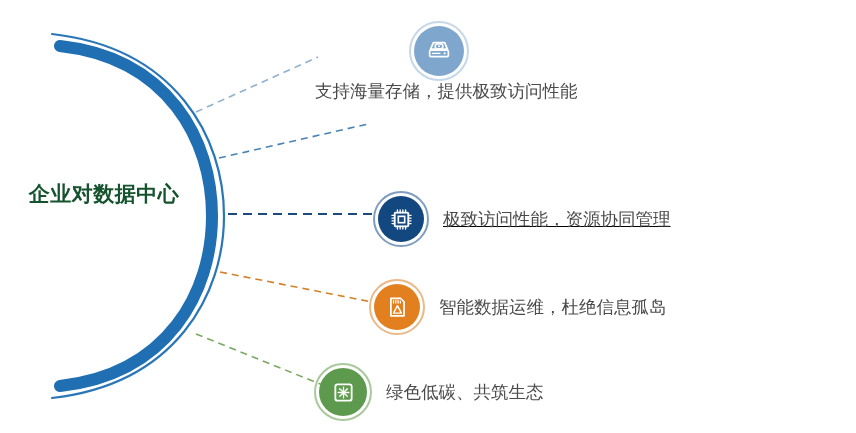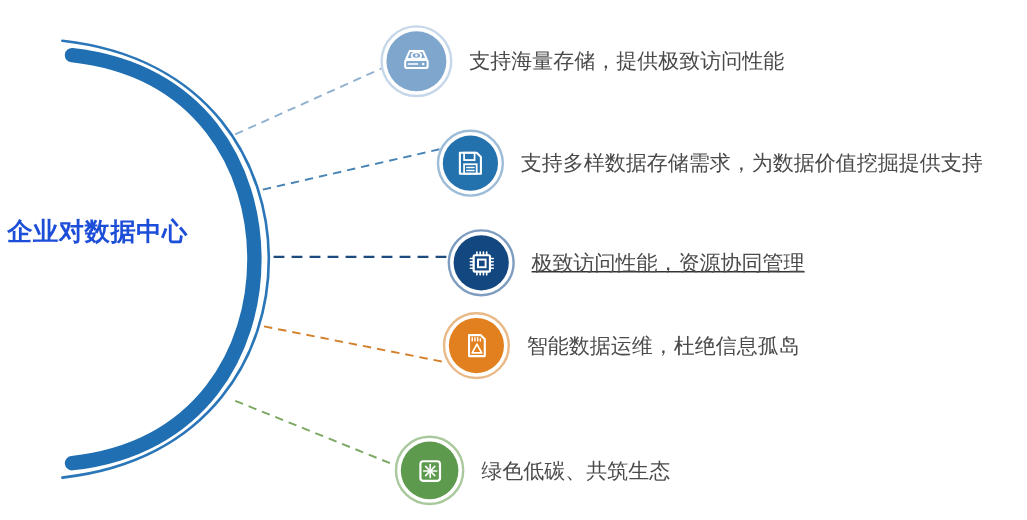--- a/index.html
+++ b/index.html
@@ -25,21 +25,22 @@
     width: 856px;
     height: 433px;
     pointer-events: none;
   }
   
   #title-block {
     position: absolute;
     left: 6px;
     top: 178px;
     width: 196px;
-    color: #1d4ed8;
+    text-align: center;
+    color: #14532d;
     font-size: 21px;
     font-weight: bold;
     line-height: 1.55;
     letter-spacing: 0.5px;
   }
   #title-block .tline {
     display: block;
     white-space: nowrap;
   }
   
@@ -88,50 +89,36 @@
     <line x1="219" y1="158" x2="368" y2="124" stroke="#4783b5" stroke-width="1.6" stroke-dasharray="7 5"></line>
     <line x1="228" y1="214" x2="378" y2="214" stroke="#1b4a7e" stroke-width="1.8" stroke-dasharray="9 6"></line>
     <line x1="220" y1="272" x2="372" y2="302" stroke="#d4802b" stroke-width="1.6" stroke-dasharray="7 5"></line>
     <line x1="196" y1="334" x2="330" y2="388" stroke="#7aa863" stroke-width="1.6" stroke-dasharray="7 5"></line>
   </svg>
 
   <div id="title-block">
     <span class="tline">企业对数据中心</span>
   </div>
 
-  <div class="item" style="left:317px; top:21px;">
+  <div class="item" style="left:301px; top:21px;flex-direction:column;">
     <div class="badge" style="width:60px;height:60px;border:2px solid #c5d7e9;padding:3px;">
       <div class="inner" style="width:100%;height:100%;background:#7fa6cd;">
         <svg class="icon-svg" width="30" height="30" viewBox="0 0 32 32">
           <path d="M7 14 L10 7 H22 L25 14 Z" fill="none" stroke="#ffffff" stroke-width="1.8" stroke-linejoin="round"></path>
           <ellipse cx="16" cy="11" rx="4.2" ry="2.8" fill="none" stroke="#ffffff" stroke-width="1.6"></ellipse>
           <circle cx="16" cy="11" r="1.1" fill="#ffffff"></circle>
           <rect x="6" y="15" width="20" height="7" rx="1.6" fill="none" stroke="#ffffff" stroke-width="1.8"></rect>
           <line x1="9" y1="18.5" x2="17" y2="18.5" stroke="#ffffff" stroke-width="1.5" stroke-linecap="round"></line>
           <circle cx="22" cy="18.5" r="1.1" fill="#ffffff"></circle>
         </svg>
       </div>
     </div>
     <div class="item-label">支持海量存储，提供极致访问性能</div>
   </div>
 
-  <div class="item" style="left:364px; top:108px;">
-    <div class="badge" style="width:56px;height:56px;border:2px solid #9dbcd8;padding:3px;">
-      <div class="inner" style="width:100%;height:100%;background:#2371ad;">
-        <svg class="icon-svg" width="28" height="28" viewBox="0 0 32 32">
-          <path d="M6 6 H22 L26 10 V26 H6 Z" fill="none" stroke="#ffffff" stroke-width="2" stroke-linejoin="round"></path>
-          <rect x="10" y="6" width="10" height="7" fill="none" stroke="#ffffff" stroke-width="1.7"></rect>
-          <rect x="10" y="17" width="12" height="9" fill="none" stroke="#ffffff" stroke-width="1.7"></rect>
-          <line x1="12.5" y1="20" x2="19.5" y2="20" stroke="#ffffff" stroke-width="1.4" stroke-linecap="round"></line>
-          <line x1="12.5" y1="23" x2="19.5" y2="23" stroke="#ffffff" stroke-width="1.4" stroke-linecap="round"></line>
-        </svg>
-      </div>
-    </div>
-    <div class="item-label">支持多样数据存储需求，为数据价值挖掘提供支持</div>
-  </div>
 
   <div class="item" style="left:373px; top:191px;text-decoration:underline;">
     <div class="badge" style="width:56px;height:56px;border:2px solid #7e9dc0;padding:3px;">
       <div class="inner" style="width:100%;height:100%;background:#13477f;">
         <svg class="icon-svg" width="29" height="29" viewBox="0 0 32 32">
           <rect x="8.5" y="8.5" width="15" height="15" rx="1" fill="none" stroke="#ffffff" stroke-width="2"></rect>
           <rect x="12.5" y="12.5" width="7" height="7" fill="none" stroke="#ffffff" stroke-width="1.8"></rect>
           <g stroke="#ffffff" stroke-width="1.5" stroke-linecap="round">
             <line x1="11.5" y1="5.5" x2="11.5" y2="8.5"></line>
             <line x1="14.5" y1="5.5" x2="14.5" y2="8.5"></line>
@@ -149,39 +136,39 @@
             <line x1="23.5" y1="14.5" x2="26.5" y2="14.5"></line>
             <line x1="23.5" y1="17.5" x2="26.5" y2="17.5"></line>
             <line x1="23.5" y1="20.5" x2="26.5" y2="20.5"></line>
           </g>
         </svg>
       </div>
     </div>
     <div class="item-label">极致访问性能，资源协同管理</div>
   </div>
 
-  <div class="item" style="left:369px; top:260px;">
+  <div class="item" style="left:369px; top:279px;">
     <div class="badge" style="width:56px;height:56px;border:2px solid #e9b987;padding:3px;">
       <div class="inner" style="width:100%;height:100%;background:#e2801f;">
         <svg class="icon-svg" width="28" height="28" viewBox="0 0 32 32">
           <path d="M9 6 H20 L24 10 V26 H9 Z" fill="none" stroke="#ffffff" stroke-width="2" stroke-linejoin="round"></path>
           <g stroke="#ffffff" stroke-width="1.4" stroke-linecap="round">
             <line x1="12" y1="8.5" x2="12" y2="11.5"></line>
             <line x1="14.6" y1="8.5" x2="14.6" y2="11.5"></line>
             <line x1="17.2" y1="8.5" x2="17.2" y2="11.5"></line>
             <line x1="19.8" y1="9.4" x2="19.8" y2="11.5"></line>
           </g>
           <path d="M16.5 14.5 L21 23 H12 Z" fill="none" stroke="#ffffff" stroke-width="1.6" stroke-linejoin="round"></path>
         </svg>
       </div>
     </div>
     <div class="item-label">智能数据运维，杜绝信息孤岛</div>
   </div>
 
-  <div class="item" style="left:329px; top:363px;">
+  <div class="item" style="left:314px; top:363px;">
     <div class="badge" style="width:58px;height:58px;border:2px solid #a9c89c;padding:3px;">
       <div class="inner" style="width:100%;height:100%;background:#5d9a4e;">
         <svg class="icon-svg" width="29" height="29" viewBox="0 0 32 32">
           <rect x="7" y="7" width="18" height="18" rx="2.5" fill="none" stroke="#ffffff" stroke-width="2"></rect>
           <circle cx="16" cy="16" r="1.7" fill="#ffffff"></circle>
           <g stroke="#ffffff" stroke-width="1.5" stroke-linecap="round">
             <line x1="16" y1="14.2" x2="16" y2="10"></line>
             <line x1="17.3" y1="14.8" x2="20.2" y2="11.8"></line>
             <line x1="17.8" y1="16" x2="22" y2="16"></line>
             <line x1="17.3" y1="17.3" x2="20.2" y2="20.2"></line>

